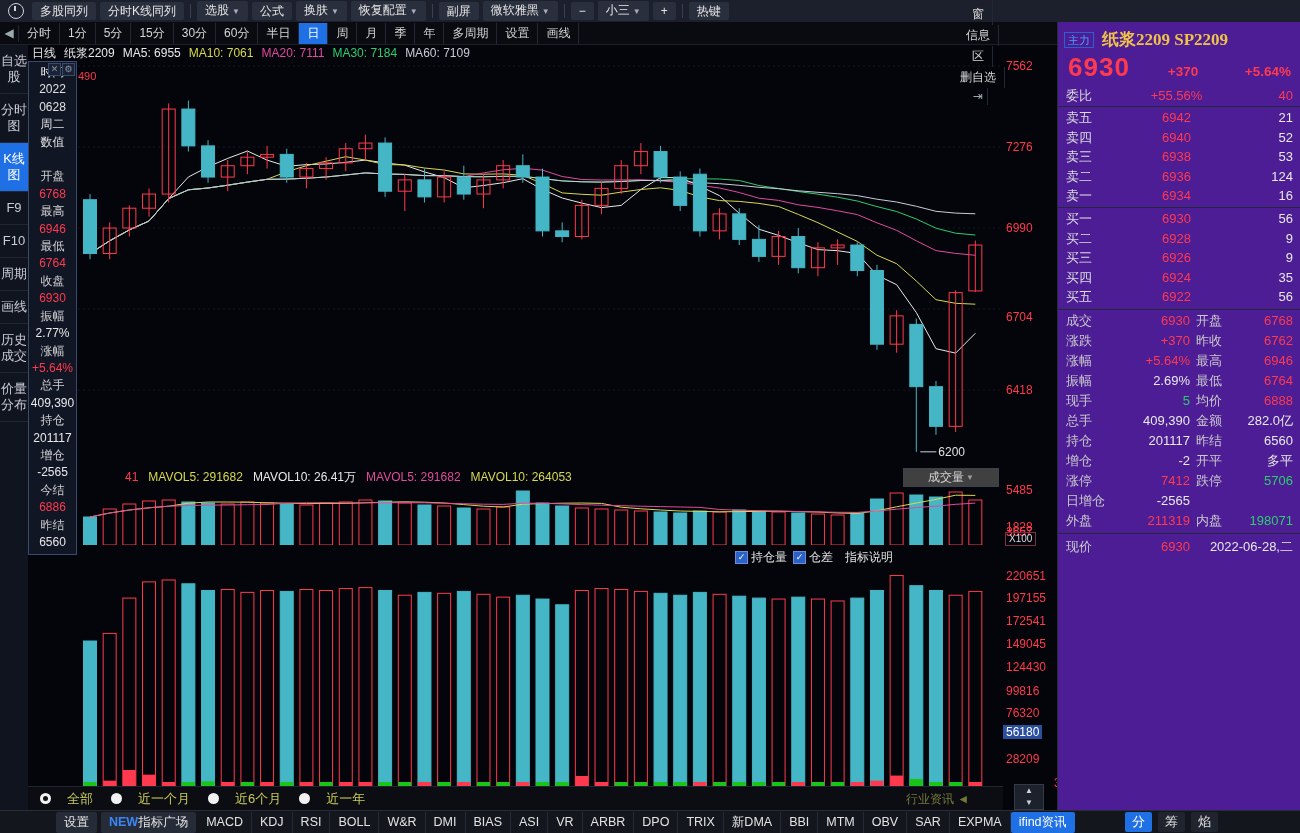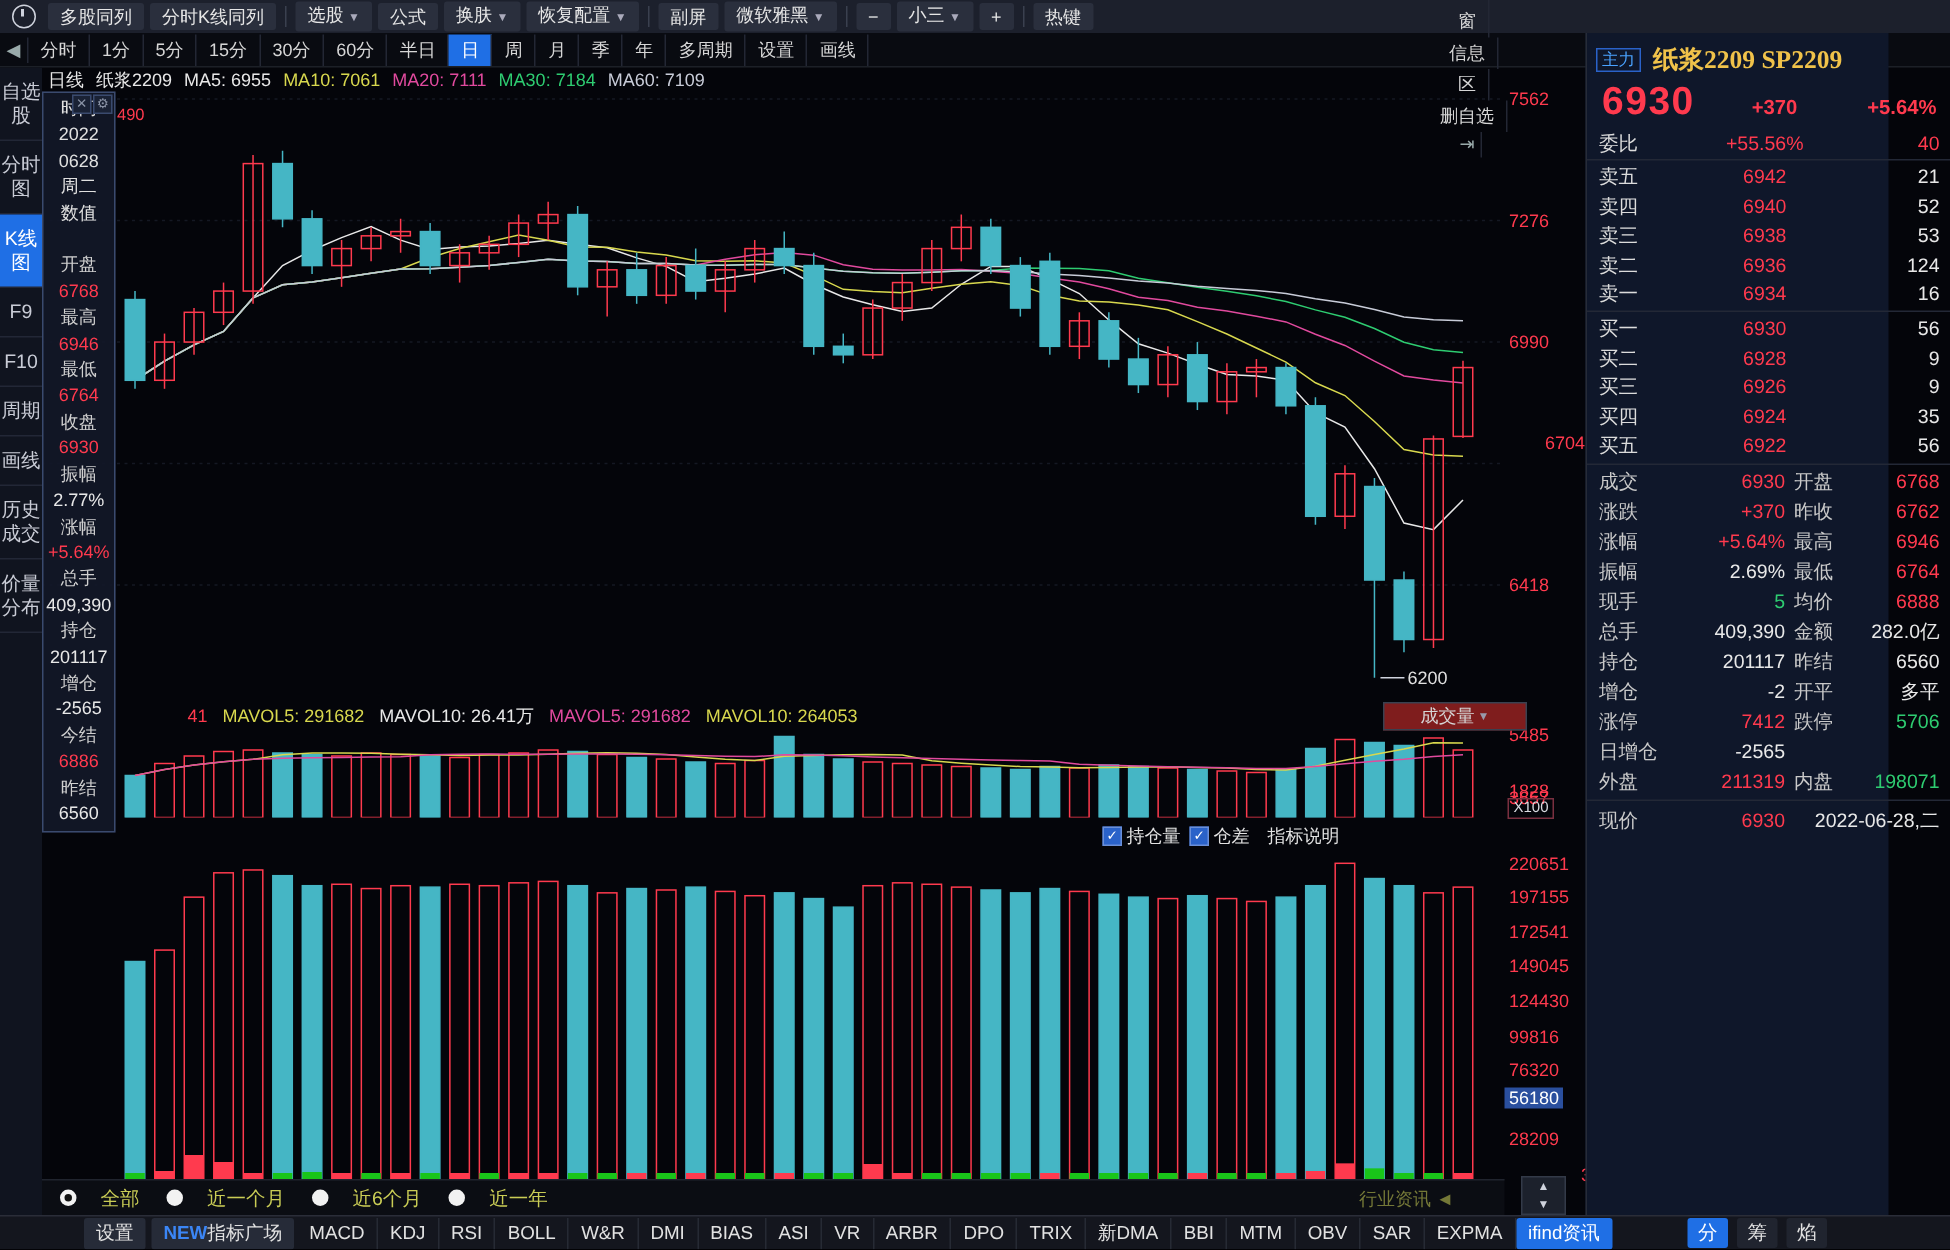--- a/index.html
+++ b/index.html
@@ -31,21 +31,21 @@
   #tooltip{left:28px;top:61px;width:49px;height:494px;background:rgba(18,24,40,0.93);border:1px solid #3a4a6e;box-sizing:border-box;z-index:30;padding-top:2px;}
   #tooltip .tt-line{text-align:center;font-size:12px;line-height:17.4px;white-space:nowrap;}
   #tt-icons{position:absolute;right:1px;top:1px;display:flex;gap:1px;}
   #tt-icons span{color:#8a93a6;font-size:9px;width:11px;height:11px;line-height:11px;text-align:center;border:1px solid #3a4a6e;cursor:pointer;background:#1a2235;}
   
   .ytick{position:absolute;font-size:12px;color:#e8334e;white-space:nowrap;}
   .x100box{position:absolute;border:1px solid #7a3040;color:#d8dae0;font-size:10px;padding:0 3px;line-height:12px;}
   
   #volheader{left:125px;top:469px;width:780px;height:16px;font-size:12px;white-space:nowrap;z-index:5;}
   #volheader span{margin-right:10px;}
-  #volselector{left:922px;top:468px;width:94px;height:17px;border:1px solid #3a4150;background:#7f1d1d;color:#d6d6d6;display:flex;align-items:center;justify-content:center;gap:2px;font-size:12px;z-index:6;cursor:pointer;}
+  #volselector{left:903px;top:468px;width:94px;height:17px;border:1px solid #3a4150;background:#404040;color:#d6d6d6;display:flex;align-items:center;justify-content:center;gap:2px;font-size:12px;z-index:6;cursor:pointer;}
   #volselector .arr{font-size:8px;color:#99a;}
   
   #oiheader{left:32px;top:549px;width:700px;height:16px;font-size:12px;white-space:nowrap;z-index:5;}
   #oiheader span{margin-right:6px;}
   #oichecks{left:735px;top:549px;height:16px;display:flex;align-items:center;gap:6px;z-index:6;font-size:12px;color:#e2e2e2;}
   .cbx{width:11px;height:11px;background:#2a62c9;border:1px solid #6a8fd8;color:#fff;font-size:9px;line-height:11px;text-align:center;display:inline-block;}
   
   #filterbar{left:28px;top:786px;width:975px;height:24px;background:#0b0d13;border-top:1px solid #20242e;display:flex;align-items:center;gap:18px;padding-left:12px;box-sizing:border-box;z-index:4;}
   .radio{display:flex;align-items:center;gap:16px;color:#c9cc55;font-size:13px;cursor:pointer;}
   .rdot{width:11px;height:11px;border-radius:50%;background:#f2f2f2;position:relative;}
@@ -56,21 +56,21 @@
   
   #indbar{left:0;top:810px;width:1300px;height:23px;background:#14161e;border-top:1px solid #2a2d38;display:flex;align-items:center;box-sizing:border-box;}
   .ind-item{padding:2px 8px;color:#e2e2e2;font-size:12.5px;border-right:1px solid #262a34;white-space:nowrap;cursor:pointer;line-height:17px;}
   .ind-item.btnish{background:#262b38;margin:0 2px;border:none;border-radius:2px;}
   .ind-item.active{background:#1f6fe5;color:#fff;border:none;border-radius:2px;}
   .ind-item .new{color:#3b86f6;font-weight:bold;}
   #indtabs{position:absolute;left:1125px;top:812px;display:flex;gap:6px;z-index:6;}
   #indtabs .tab{padding:1px 7px;color:#e2e2e2;font-size:13px;background:#20242f;border-radius:2px;cursor:pointer;}
   #indtabs .tab.active{background:#1f6fe5;color:#fff;}
   
-  #quote{left:1057px;top:22px;width:202px;height:788px;background:#0f172a;border-left:1px solid #272c38;box-sizing:border-box;}
+  #quote{left:1057px;top:22px;width:243px;height:788px;background:#4c1d95;border-left:1px solid #272c38;box-sizing:border-box;}
   #q-head{position:absolute;left:6px;top:6px;display:flex;align-items:center;gap:8px;white-space:nowrap;}
   #q-badge{border:1px solid #2a62c9;color:#4aa3ff;font-size:11px;padding:0 3px;line-height:14px;cursor:pointer;}
   #q-title{color:#f0c24a;font-weight:bold;font-size:17px;font-family:"Liberation Serif","DejaVu Serif",serif;}
   #q-price{position:absolute;left:0;top:30px;width:243px;display:flex;align-items:baseline;padding:0 10px;box-sizing:border-box;}
   #q-last{color:#ff3a4e;font-size:26px;font-weight:bold;letter-spacing:1px;}
   #q-chg,#q-pct{color:#ff3a4e;font-size:13.5px;font-weight:bold;margin-left:auto;}
   #q-chg{margin-left:38px;}
   .q-row{position:absolute;left:0;width:243px;display:flex;padding:0 8px;box-sizing:border-box;font-size:13px;line-height:19.6px;}
   .q-div{position:absolute;left:0;width:243px;border-top:1px solid #232836;}
   .bk-l{width:46px;color:#dcdcdc;}
@@ -449,21 +449,21 @@
         <rect x="881.804347826087" y="212.89933333333335" width="13" height="7.100666666666666" fill="#19c519" stroke="none"></rect>
         <rect x="901.4782608695652" y="216" width="13" height="4" fill="#19c519" stroke="none"></rect>
         <rect x="921.1521739130435" y="216" width="13" height="4" fill="#19c519" stroke="none"></rect>
         <rect x="940.8260869565217" y="216" width="13" height="4" fill="#ff3a4e" stroke="none"></rect>
       </svg>
     </div>
   <div class="abs" id="yaxis" style="left:0;top:0;width:0;height:0;">
       <div class="ytick" style="left: 1006px; top: 59px; color: rgb(255, 58, 78);">7562</div>
       <div class="ytick" style="left: 1006px; top: 140.02px; color: rgb(255, 58, 78);">7276</div>
       <div class="ytick" style="left: 1006px; top: 221.04px; color: rgb(255, 58, 78);">6990</div>
-      <div class="ytick" style="left: 1006px; top: 288px; color: rgb(255, 58, 78); margin-left: 24px;">6704</div>
+      <div class="ytick" style="left: 1006px; top: 310px; color: rgb(255, 58, 78);">6704</div>
       <div class="ytick" style="left: 1006px; top: 383.079px; color: rgb(255, 58, 78);">6418</div>
       <div class="ytick" style="left: 1006px; top: 483.15px; color: rgb(255, 58, 78);">5485</div>
       <div class="ytick" style="left: 1006px; top: 525px; color: rgb(255, 58, 78);">3657</div>
       <div class="ytick" style="left: 1006px; top: 519.72px; color: rgb(255, 58, 78);">1828</div>
       <div class="x100box" style="left: 1005px; top: 532px;">X100</div>
       <div class="ytick" style="left: 1006px; top: 568.538px; color: rgb(255, 58, 78);">220651</div>
       <div class="ytick" style="left: 1006px; top: 590.949px; color: rgb(255, 58, 78);">197155</div>
       <div class="ytick" style="left: 1006px; top: 614.427px; color: rgb(255, 58, 78);">172541</div>
       <div class="ytick" style="left: 1006px; top: 636.838px; color: rgb(255, 58, 78);">149045</div>
       <div class="ytick" style="left: 1006px; top: 660.316px; color: rgb(255, 58, 78);">124430</div>

